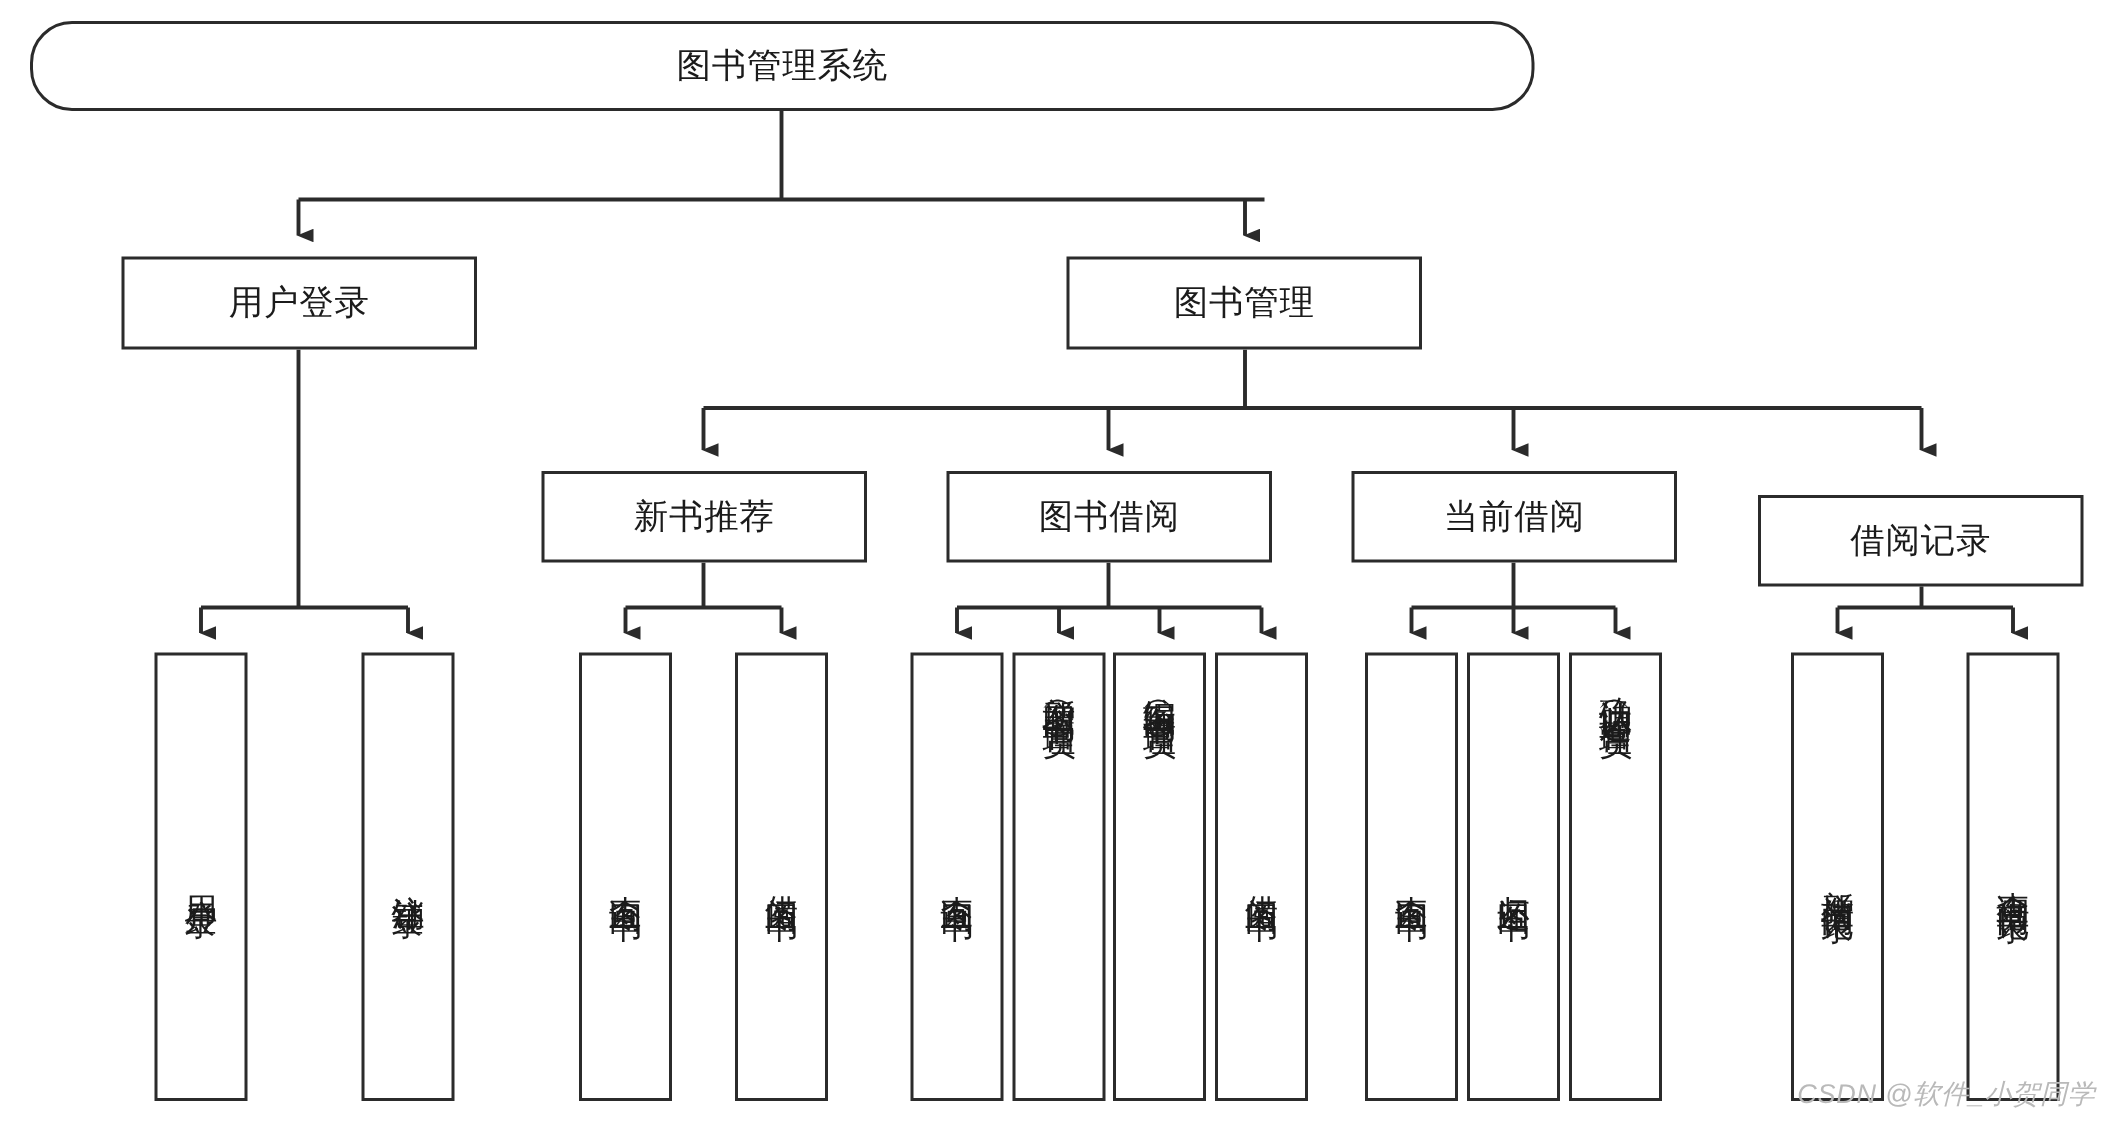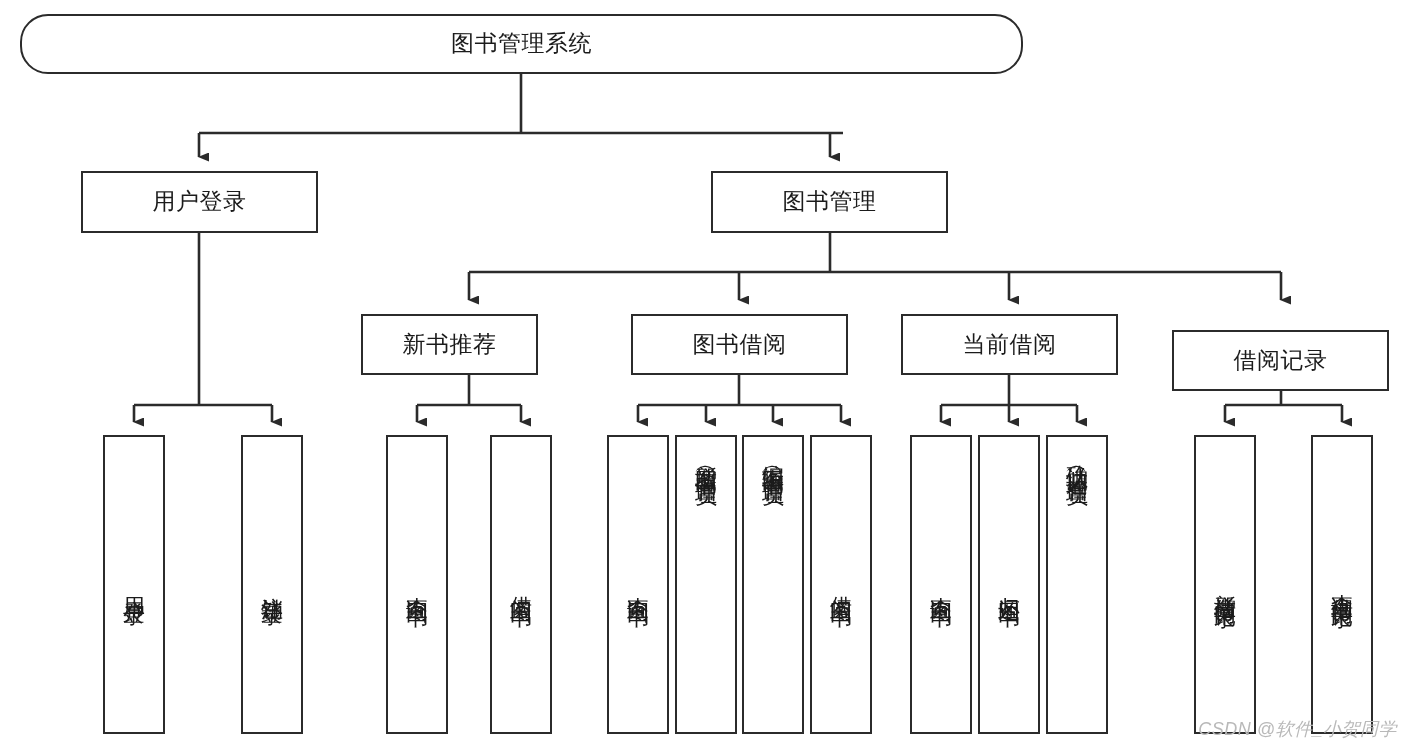--- a/index.html
+++ b/index.html
@@ -138,21 +138,21 @@
     <span class="label">图书管理系统</span>
   </div>
 
   <div class="node node-horizontal" style="left:81px; top:171px; width:237px; height:62px;">
     <span class="label">用户登录</span>
   </div>
   <div class="node node-horizontal" style="left:711px; top:171px; width:237px; height:62px;">
     <span class="label">图书管理</span>
   </div>
 
-  <div class="node node-horizontal" style="left:361px; top:314px; width:177px; height:61px;">
+  <div class="node node-horizontal" style="left:361px; top:314px; width:217px; height:61px;">
     <span class="label">新书推荐</span>
   </div>
   <div class="node node-horizontal" style="left:631px; top:314px; width:217px; height:61px;">
     <span class="label">图书借阅</span>
   </div>
   <div class="node node-horizontal" style="left:901px; top:314px; width:217px; height:61px;">
     <span class="label">当前借阅</span>
   </div>
   <div class="node node-horizontal" style="left:1172px; top:330px; width:217px; height:61px;">
     <span class="label">借阅记录</span>

